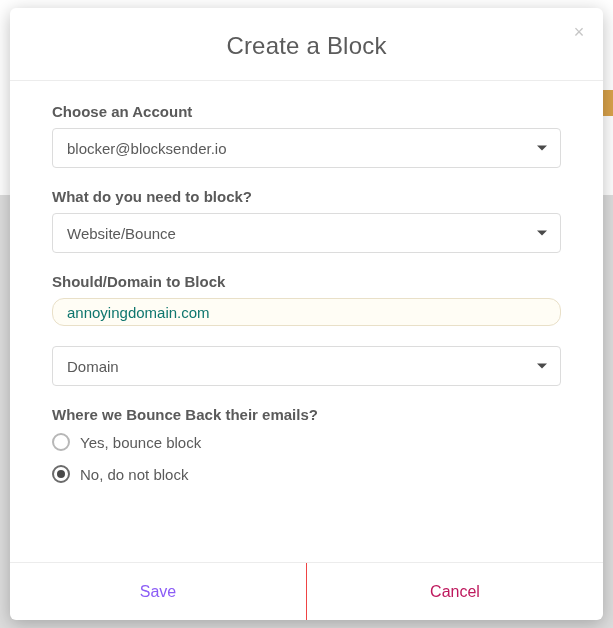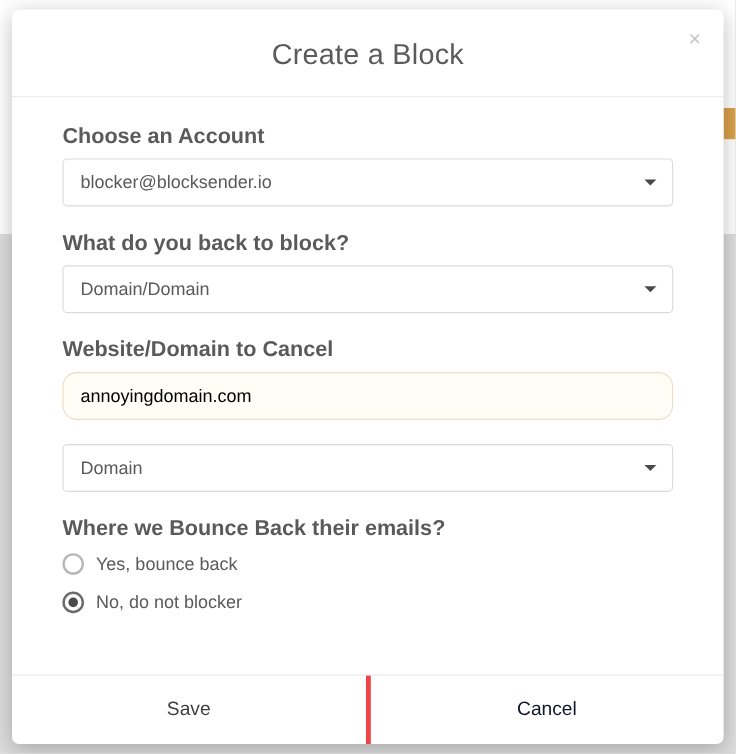--- a/index.html
+++ b/index.html
@@ -66,21 +66,21 @@
     }
     .modal-body {
       flex: 1;
       padding: 22px 42px 10px 42px;
       overflow: auto;
     }
     .field-group {
       margin-bottom: 20px;
     }
     .field-label {
-      font-size: 18px;
+      font-size: 15px;
       color: #5a5a5a;
       font-weight: 600;
       margin-bottom: 8px;
       display: block;
     }
     .select-wrap {
       position: relative;
     }
     .select {
       width: 100%;
@@ -103,27 +103,27 @@
       top: 50%;
       transform: translateY(-50%);
       width: 0; height: 0;
       border-left: 5px solid transparent;
       border-right: 5px solid transparent;
       border-top: 5px solid #4a4a4a;
       pointer-events: none;
     }
     .text-input {
       width: 100%;
-      height: 40px;
+      height: 28px;
       border: 1px solid #e9e0c8;
       border-radius: 12px;
       background: #fffdf5;
       padding: 0 14px;
       font-size: 15px;
-      color: #000000;
+      color: #0f766e;
     }
     .radio-group {
       margin-top: 4px;
     }
     .radio-row {
       display: flex;
       align-items: center;
       gap: 10px;
       margin: 10px 0 14px 0;
       cursor: pointer;
@@ -157,25 +157,25 @@
       height: 58px;
     }
     .footer-btn {
       flex: 1;
       background: none;
       border: none;
       font-size: 16px;
       cursor: pointer;
     }
     .footer-btn.save {
-      color: #404040;
-      border-right: 4px solid #ef4444;
+      color: #8b5cf6;
+      border-right: 1px solid #ef4444;
     }
     .footer-btn.cancel {
-      color: #0f172a;
+      color: #be185d;
     }
   </style>
 </head>
 <body>
 
 <div class="backdrop">
   <div class="bg-top"></div>
   <div class="bg-badge"></div>
 </div>
 
@@ -192,55 +192,55 @@
       <label class="field-label">Choose an Account</label>
       <div class="select-wrap">
         <button class="select">
           <span>blocker@blocksender.io</span>
         </button>
         <span class="caret"></span>
       </div>
     </div>
 
     <div class="field-group">
-      <label class="field-label">What do you back to block?</label>
+      <label class="field-label">What do you need to block?</label>
       <div class="select-wrap">
         <button class="select">
-          <span>Domain/Domain</span>
+          <span>Website/Bounce</span>
         </button>
         <span class="caret"></span>
       </div>
     </div>
 
     <div class="field-group">
-      <label class="field-label">Website/Domain to Cancel</label>
+      <label class="field-label">Should/Domain to Block</label>
       <input type="text" class="text-input" value="annoyingdomain.com" style="">
     </div>
 
     <div class="field-group">
       <div class="select-wrap">
         <button class="select">
           <span>Domain</span>
         </button>
         <span class="caret"></span>
       </div>
     </div>
 
     <div class="field-group">
       <label class="field-label">Where we Bounce Back their emails?</label>
       <div class="radio-group">
         <div class="radio-row">
           <span class="radio-outer"></span>
-          <span class="radio-label">Yes, bounce back</span>
+          <span class="radio-label">Yes, bounce block</span>
         </div>
         <div class="radio-row">
           <span class="radio-outer selected">
             <span class="radio-inner"></span>
           </span>
-          <span class="radio-label">No, do not blocker</span>
+          <span class="radio-label">No, do not block</span>
         </div>
       </div>
     </div>
 
   </div>
 
   <div class="modal-footer">
     <button class="footer-btn save">Save</button>
     <button class="footer-btn cancel">Cancel</button>
   </div>

